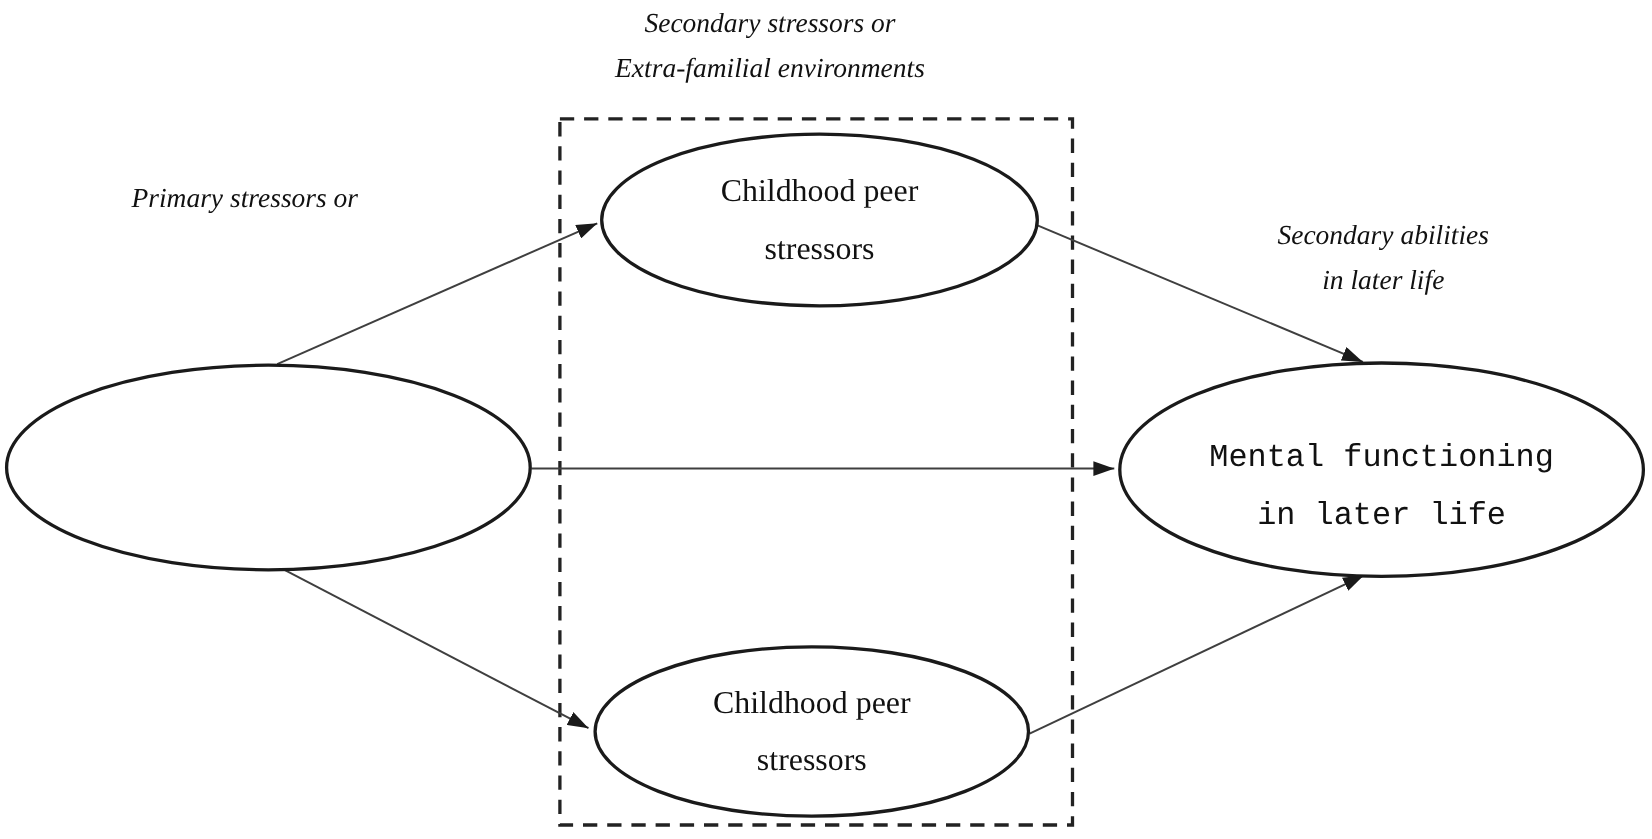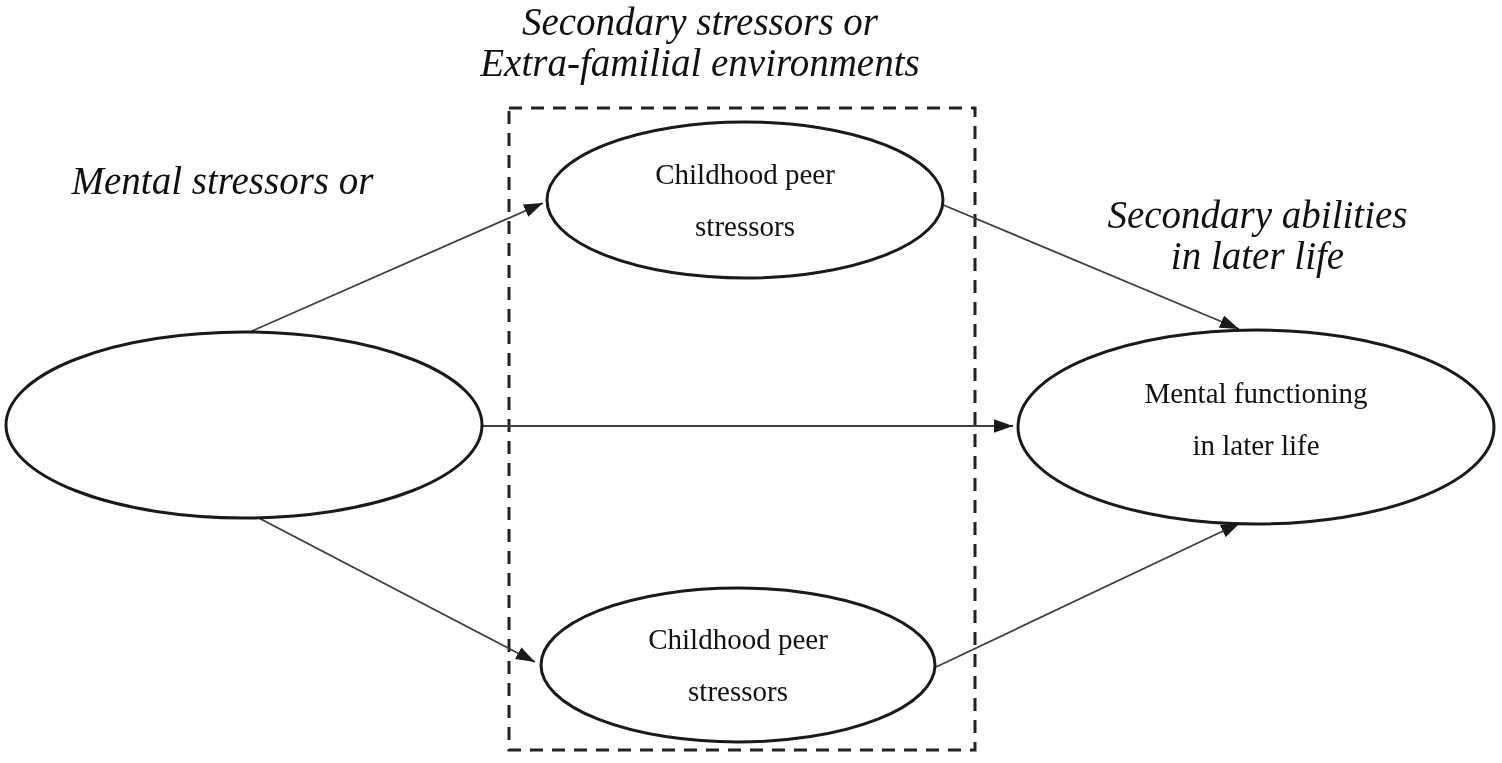--- a/index.html
+++ b/index.html
@@ -46,21 +46,21 @@
     justify-content: center;
     text-align: center;
     font-size: 29px;
     line-height: 52px;
     color: #111111;
   }
   .annotation {
     position: absolute;
     text-align: center;
     font-style: italic;
-    font-size: 39px;
+    font-size: 25px;
     line-height: 41px;
     color: #111111;
   }
   .line { display: block; }
 </style>
 </head>
 <body>
 
 <div id="figure">
 
@@ -93,34 +93,34 @@
     </div>
   </div>
 
   <div class="node-label" style="left:541px; top:588px; width:394px; height:154px;">
     <div>
       <span class="line">Childhood peer</span>
       <span class="line">stressors</span>
     </div>
   </div>
 
-  <div class="node-label" style="left:1018px; top:322px; width:476px; height:194px;">
+  <div class="node-label" style="left:1018px; top:346px; width:476px; height:194px;font-family:Liberation Mono, monospace;">
     <div>
       <span class="line">Mental functioning</span>
       <span class="line">in later life</span>
     </div>
   </div>
 
   <div class="annotation" style="left:420px; top:1px; width:560px;">
     <span class="line">Secondary stressors or</span>
     <span class="line">Extra-familial environments</span>
   </div>
 
   <div class="annotation" style="left:30px; top:160px; width:385px;">
-    <span class="line">Mental stressors or</span>
+    <span class="line">Primary stressors or</span>
   </div>
 
   <div class="annotation" style="left:1055px; top:194px; width:405px;">
     <span class="line">Secondary abilities</span>
     <span class="line">in later life</span>
   </div>
 
 </div>
 
 </body></html>

